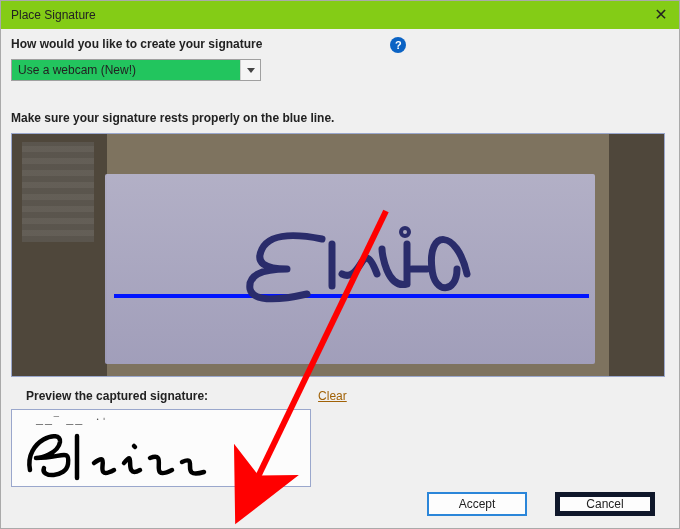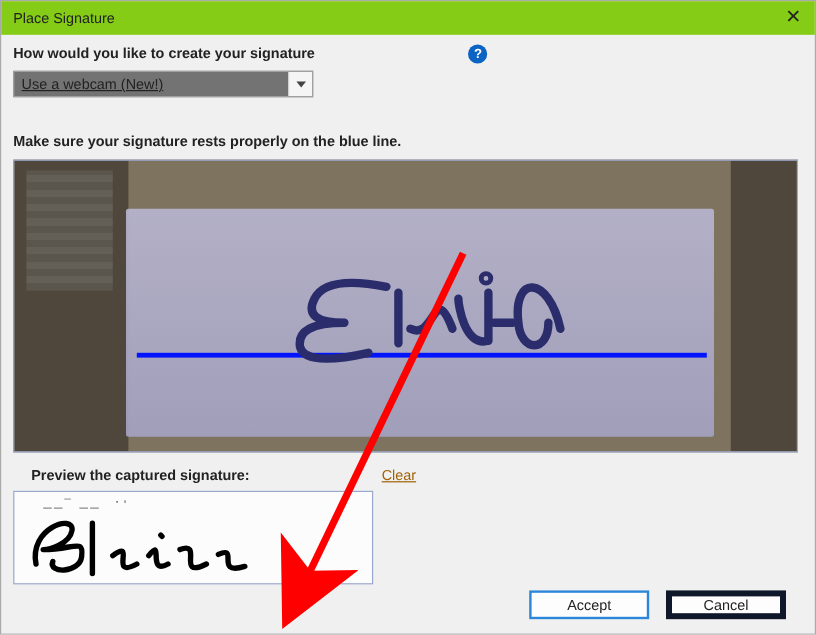--- a/index.html
+++ b/index.html
@@ -57,22 +57,21 @@
       margin-left: 120px;
       font-weight: bold;
     }
     .dropdown {
       margin-top: 6px;
       width: 250px;
       height: 22px;
       display: flex;
       align-items: stretch;
       border: 1px solid #a0a0a0;
-      background: #737373;
-      text-decoration: underline;
+      background: #22c55e;
     }
     .dropdown-value {
       flex: 1;
       padding: 0 6px;
       display: flex;
       align-items: center;
     }
     .dropdown-btn {
       width: 20px;
       border-left: 1px solid #cfcfcf;
@@ -174,21 +173,21 @@
       letter-spacing: 2px;
       color: #000;
       opacity: 0.7;
       white-space: pre;
     }
     .buttons {
       position: absolute;
       right: 24px;
       bottom: 12px;
       display: flex;
-      gap: 14px;
+      gap: 28px;
     }
     .btn {
       width: 100px;
       height: 24px;
       border: 5px solid #0f172a;
       background: #fdfdfd;
       display: flex;
       align-items: center;
       justify-content: center;
       font-size: 12px;

